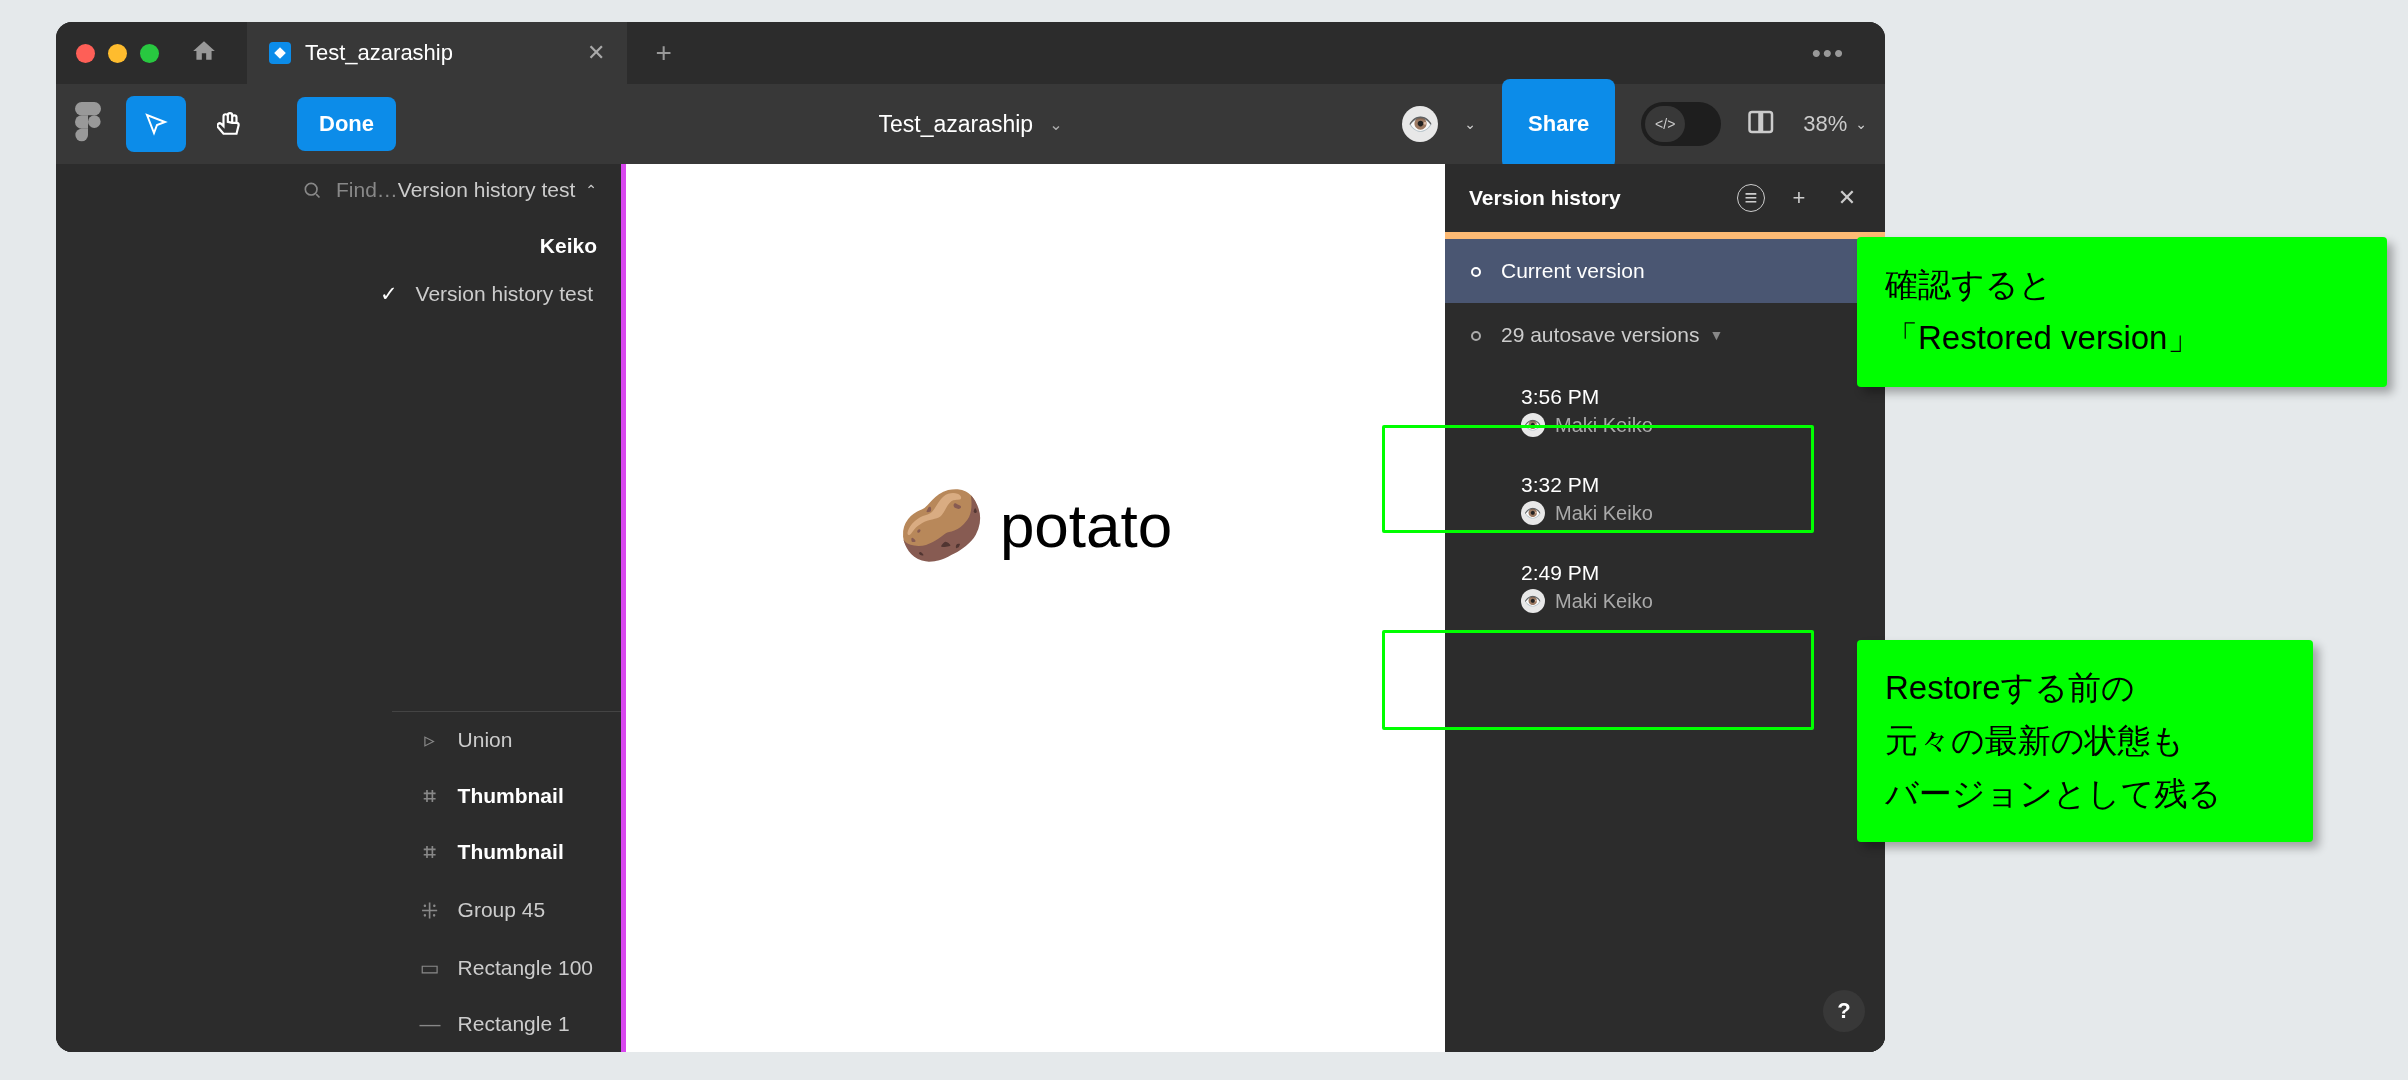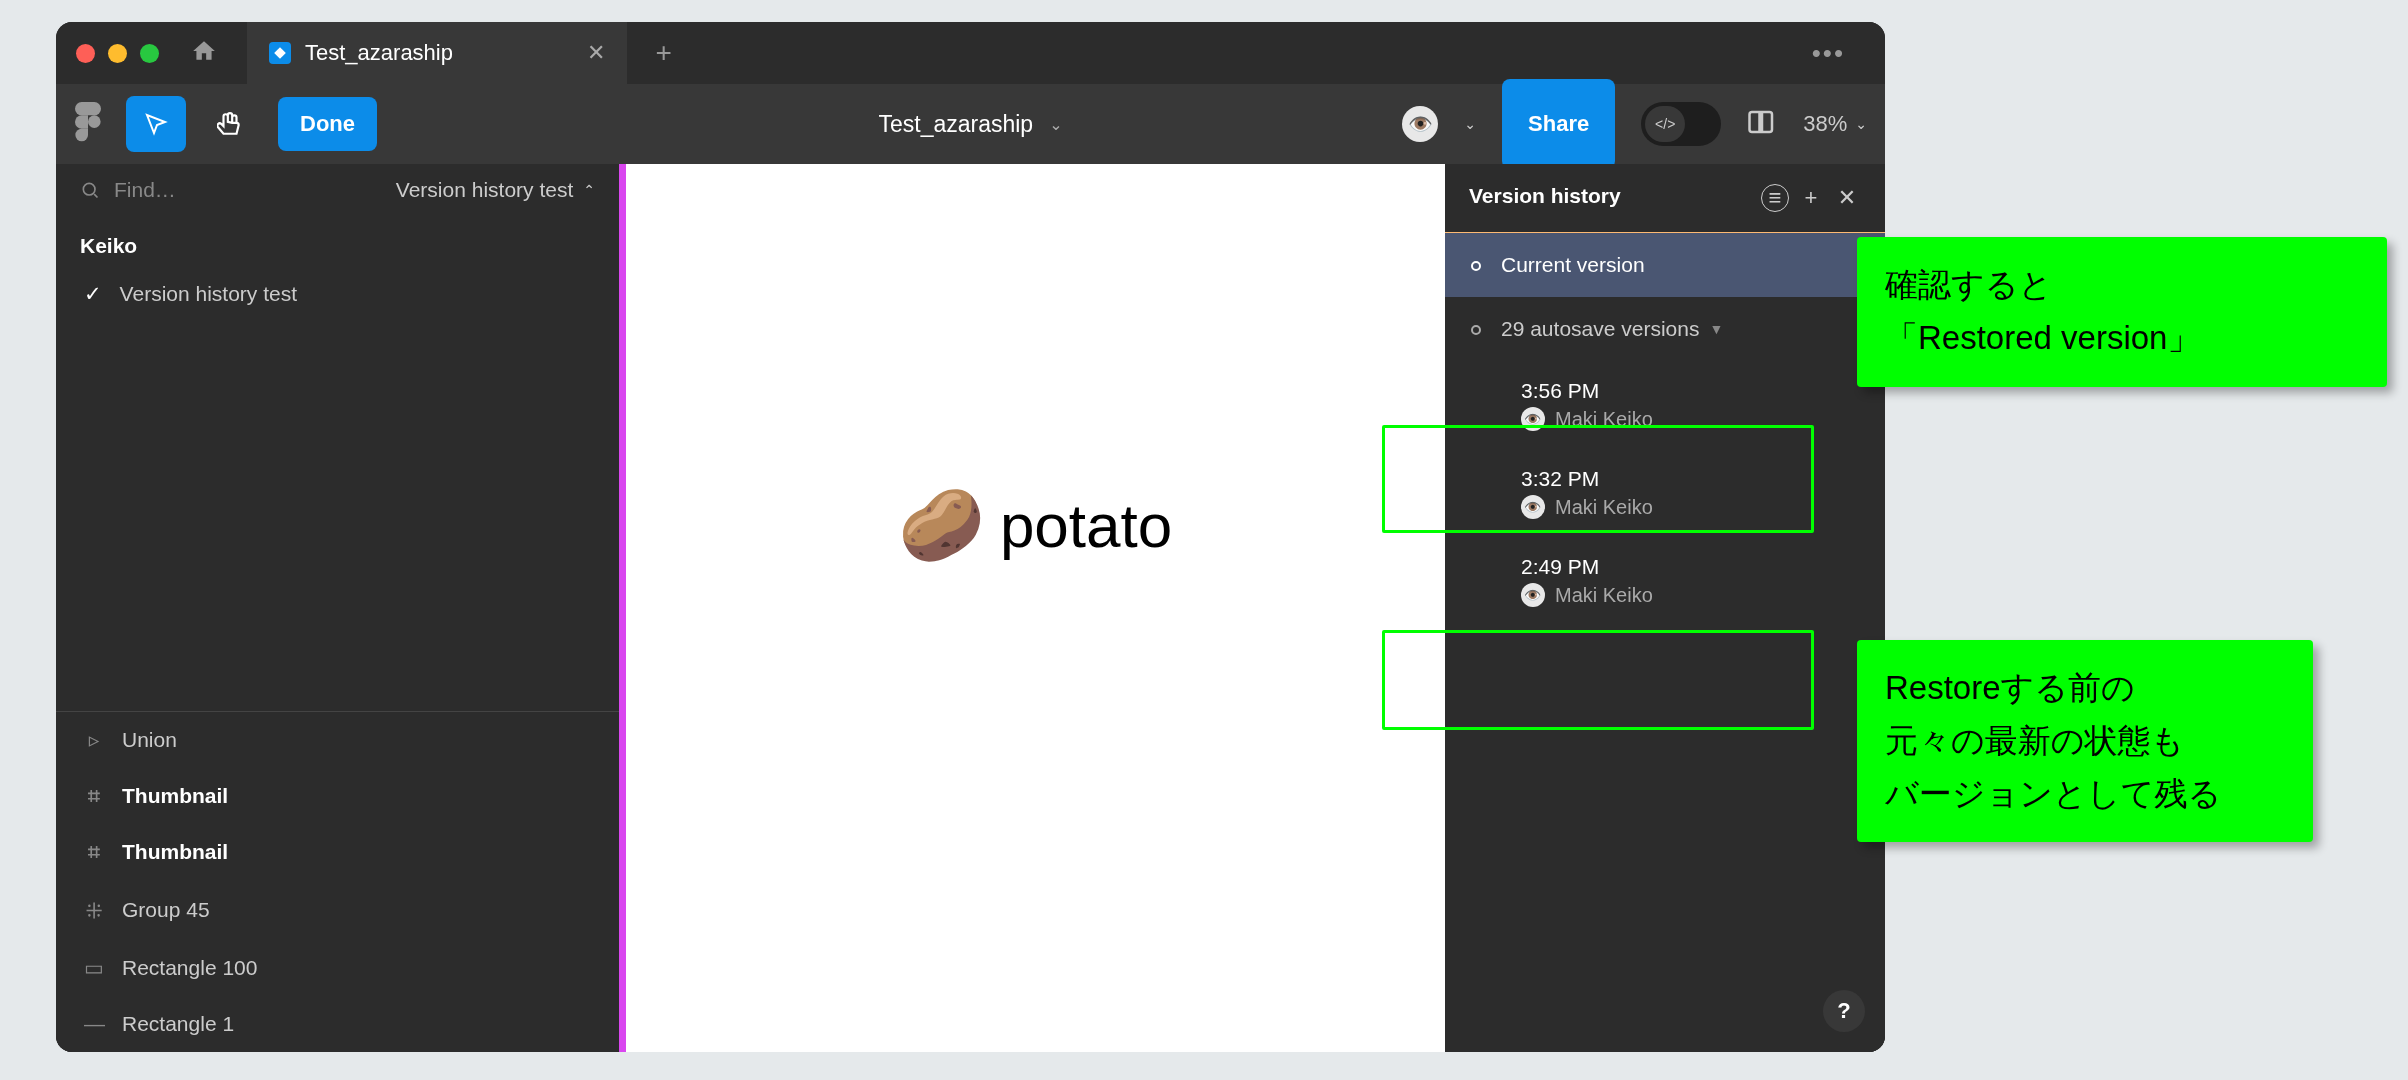--- a/index.html
+++ b/index.html
@@ -17,53 +17,53 @@
 .tab-title { color: #fff; font-size: 22px; font-weight: 500; }
 .tab-x { color: #aaa; font-size: 22px; margin-left: 120px; }
 .tab-plus { margin-left: 28px; color: #999; font-size: 28px; }
 .tab-dots { margin-left: auto; margin-right: 40px; color: #999; font-size: 26px; letter-spacing: 2px; }
 
 .toolbar { height: 80px; background: #383838; display: flex; align-items: center; padding: 0 18px; }
 .figma-logo { width: 28px; height: 40px; color: #999; }
 .tool-btn { width: 60px; height: 56px; margin-left: 24px; display: flex; align-items: center; justify-content: center; border-radius: 8px; color: #fff; }
 .tool-btn.active { background: #0c8ce9; }
 .hand-btn { margin-left: 14px; color: #fff; }
-.done-btn { margin-left: 18px; background: #0c8ce9; color: #fff; font-size: 22px; font-weight: 600; padding: 14px 22px; border-radius: 8px; border: none; }
+.done-btn { margin-left: 37px; background: #0c8ce9; color: #fff; font-size: 22px; font-weight: 600; padding: 14px 22px; border-radius: 8px; border: none; }
 .doc-title { margin-left: auto; color: #fff; font-size: 23px; display: flex; align-items: center; gap: 16px; }
 .chev { color: #aaa; font-size: 16px; }
 .right-tools { margin-left: auto; display: flex; align-items: center; gap: 26px; }
 .avatar-sm { width: 36px; height: 36px; border-radius: 50%; background: #e8e8e8; display:flex;align-items:center;justify-content:center;font-size:20px; }
 .avatar-chev { color: #ccc; font-size: 14px; }
 .share-btn { background: #0c8ce9; color: #fff; font-size: 22px; font-weight: 600; padding: 32px 26px; border-radius: 8px; border: none; }
 .dev-toggle { width: 80px; height: 44px; background: #1e1e1e; border-radius: 22px; display: flex; align-items: center; padding: 4px; }
 .dev-knob { width: 40px; height: 36px; background: #383838; border-radius: 18px; display: flex; align-items: center; justify-content: center; color: #ccc; font-size: 14px; }
 .book-icon { color: #ccc; }
 .zoom { color: #ccc; font-size: 22px; display: flex; align-items: center; gap: 8px; }
 
 .body { flex: 1; display: flex; background: #2c2c2c; }
 
-.left-panel { width: 570px; background: #2c2c2c; display: flex; flex-direction: column; border-right: 7px solid #d946ef; }
+.left-panel { width: 570px; background: #2c2c2c; display: flex; flex-direction: column; border-right: 5px solid #d946ef; align-items: flex-end; }
 .search-row { display: flex; align-items: center; padding: 14px 24px; justify-content: space-between; }
 .search { display: flex; align-items: center; gap: 14px; color: #888; font-size: 21px; }
 .page-sel { color: #ccc; font-size: 21px; display: flex; align-items: center; gap: 10px; }
 .pages-hdr { padding: 18px 24px 10px; color: #fff; font-size: 21px; font-weight: 600; }
 .page-item { display: flex; align-items: center; gap: 18px; padding: 14px 28px; color: #ccc; font-size: 21px; }
 .check { color: #fff; }
 .layers { margin-top: auto; border-top: 1px solid #444; }
 .layer { display: flex; align-items: center; gap: 18px; padding: 16px 28px; color: #ccc; font-size: 21px; }
 .layer.bold { font-weight: 700; color: #fff; }
 .layer-icon { width: 20px; color: #888; text-align: center; }
 
 .canvas { flex: 1; background: #fff; display: flex; align-items: flex-start; justify-content: center; padding-top: 320px; }
 .canvas-content { display: flex; align-items: center; gap: 14px; }
 .potato-emoji { font-size: 70px; }
 .potato-text { font-size: 62px; color: #000; }
 
 .right-panel { width: 440px; background: #2c2c2c; display: flex; flex-direction: column; position: relative; }
-.vh-header { display: flex; padding: 20px 24px; gap: 8px; border-bottom: 1px solid #fdba74; }
+.vh-header { display: flex; align-items: center; padding: 20px 24px; gap: 20px; border-bottom: 7px solid #fdba74; }
 .vh-title { color: #fff; font-size: 21px; font-weight: 600; flex: 1; }
 .vh-icon { width: 28px; height: 28px; display: flex; align-items: center; justify-content: center; color: #ccc; font-size: 22px; }
 .vh-list { flex: 1; overflow: auto; }
 .vh-item { padding: 20px 24px 20px 56px; position: relative; }
 .vh-item.current { background: #4a5672; }
 .vh-item .bullet { position: absolute; left: 26px; top: 28px; width: 10px; height: 10px; border: 2px solid #aaa; border-radius: 50%; background: transparent; }
 .vh-item.current .bullet { border-color: #fff; }
 .vh-label { color: #fff; font-size: 21px; font-weight: 500; }
 .vh-sub { color: #888; font-size: 20px; margin-top: 2px; }
 .vh-autosave { display: flex; align-items: center; gap: 10px; }

